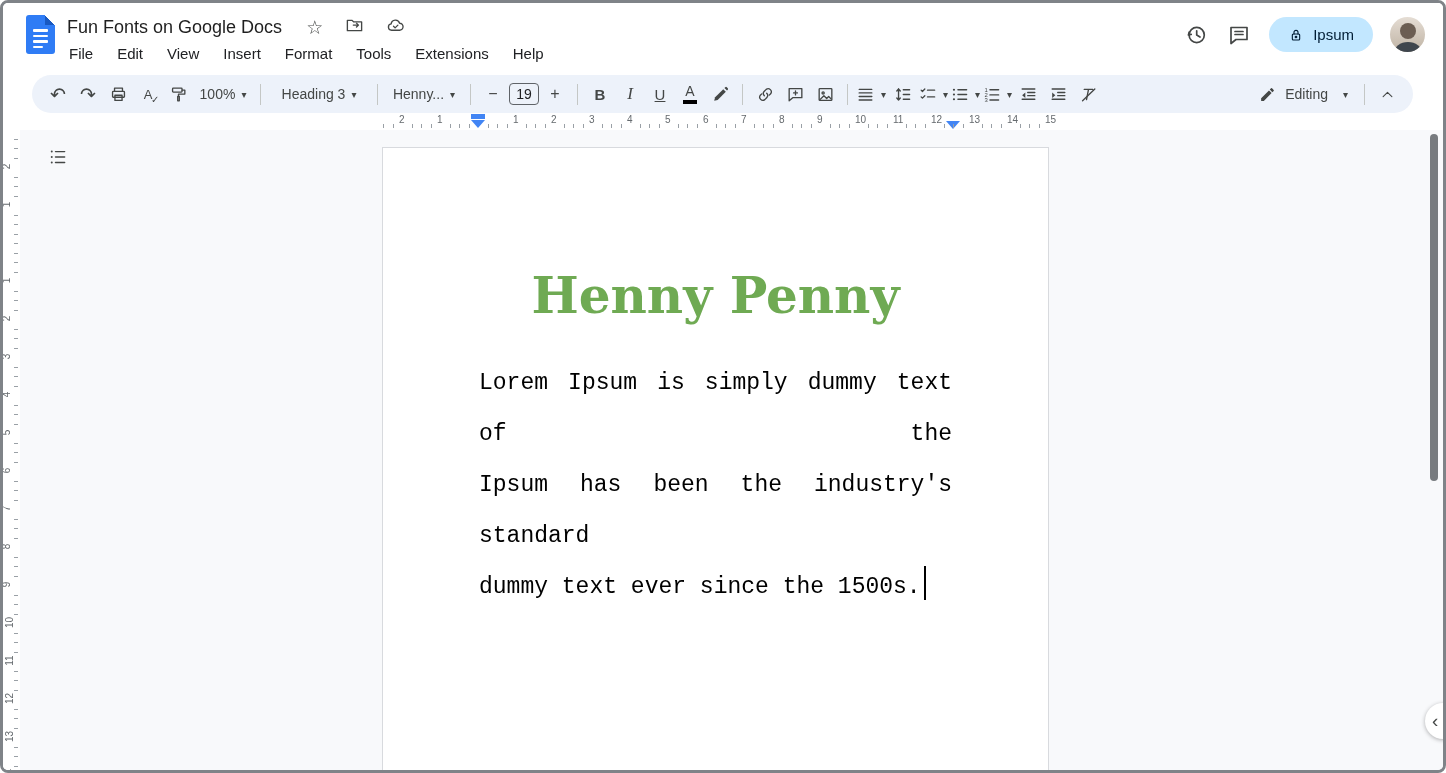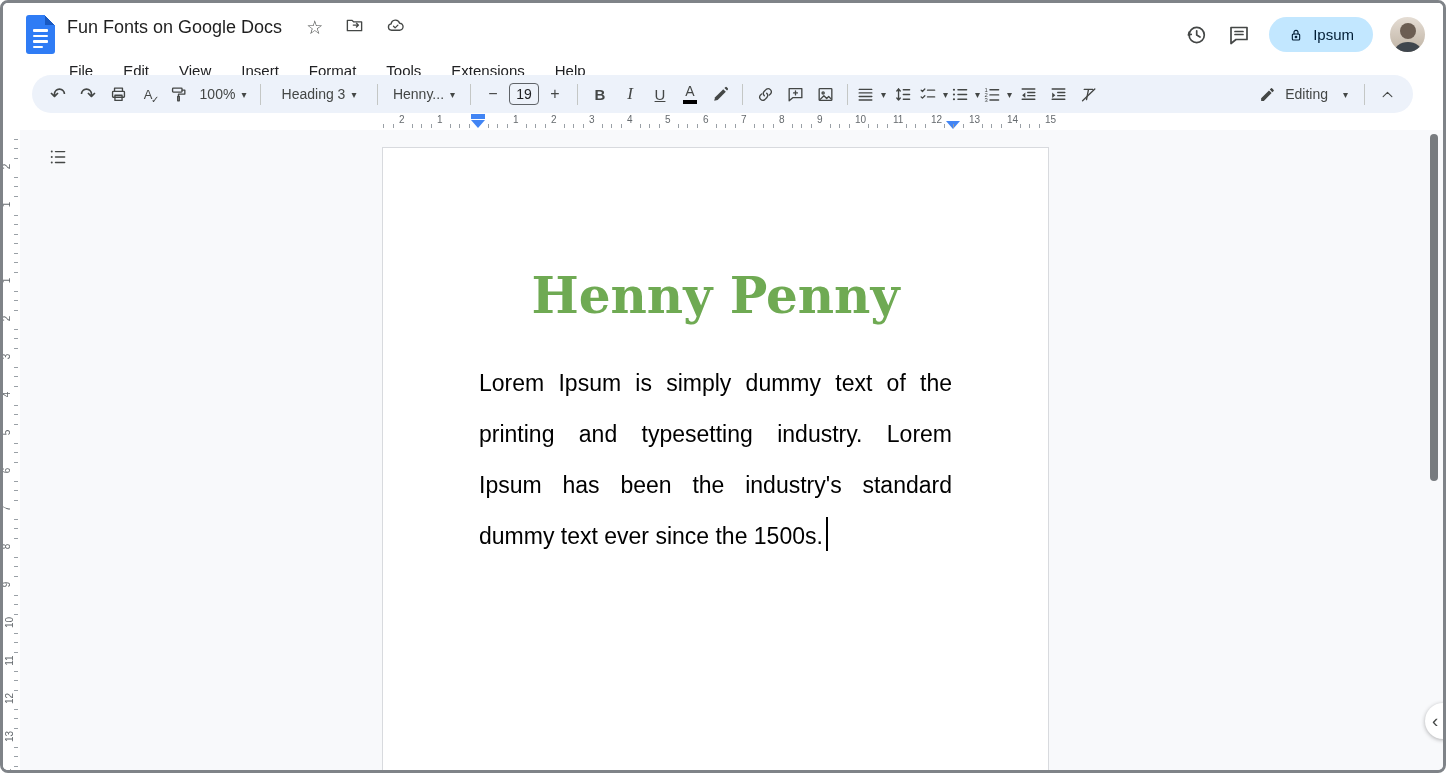--- a/index.html
+++ b/index.html
@@ -12,21 +12,21 @@
   .docs-logo { position: absolute; left: 23px; top: 12px; width: 29px; height: 39px; }
   .logo-body { position: absolute; inset: 0; background: #2f7cf5; border-radius: 3px; }
   .logo-fold { position: absolute; right: 0; top: 0; width: 10px; height: 10px;
                background: linear-gradient(225deg, #ffffff 0 50%, #1959c1 50% 100%); }
   .logo-line { position: absolute; left: 7px; width: 15px; height: 2.6px; background: #fff; border-radius: 1px; }
   .title-block { position: absolute; left: 64px; top: 12px; }
   .title-row { display: flex; align-items: center; gap: 24px; height: 24px; }
   .doc-title { font-size: 18px; color: #1f1f1f; }
   .title-icons { display: flex; align-items: center; gap: 22px; color: #444746; }
   .star-glyph { font-size: 19px; line-height: 1; cursor: default; }
-  .menubar { display: flex; gap: 26px; margin-top: 22px; font-size: 15px; color: #202124; }
+  .menubar { display: flex; gap: 20px; margin-top: 5px; font-size: 15px; color: #202124; }
   .menu-item { padding: 1px 2px; border-radius: 4px; cursor: default; }
   .header-right { position: absolute; right: 18px; top: 14px; display: flex; align-items: center; gap: 17px; }
   .hdr-icon { width: 26px; height: 26px; display: flex; align-items: center; justify-content: center; color: #444746; }
   .share-btn { height: 35px; display: flex; align-items: center; gap: 9px; padding: 0 19px;
                border-radius: 18px; background: #c2e7ff; color: #001d35; font-size: 15px; font-weight: 500; border: none; }
   .avatar { width: 35px; height: 35px; border-radius: 50%; overflow: hidden;
             background: linear-gradient(180deg, #e5ddd4 0%, #bfb3a4 100%); position: relative; }
 
   
   .toolbar { position: absolute; left: 29px; right: 30px; top: 72px; height: 38px;
@@ -66,21 +66,21 @@
   .m-right { left: 943px; top: 8px; }
 
   
   .content { position: absolute; left: 0; top: 127px; right: 0; bottom: 0; background: #f8f9fb; overflow: hidden; }
   .outline-btn { position: absolute; left: 44px; top: 16px; width: 22px; height: 22px;
                  display: flex; align-items: center; justify-content: center; color: #444746; }
   .page { position: absolute; left: 379px; top: 17px; width: 667px; height: 660px;
           background: #fff; border: 1px solid #d8dade; border-bottom: none; }
   .doc-heading { margin: 108px 96px 0; text-align: center; font-family: "DejaVu Serif", serif;
                  font-weight: 700; font-size: 50px; line-height: 80px; }
-  .doc-body { margin: 22px 96px 0; font-family: Liberation Sans, sans-serif; font-size: 23px;
+  .doc-body { margin: 22px 96px 0; font-family: Liberation Mono, monospace; font-size: 23px;
               line-height: 51px; color: #000; }
   .line { text-align: justify; text-align-last: justify; }
   .line.last { text-align: left; text-align-last: auto; }
   .caret { display: inline-block; width: 2px; height: 34px; background: #000;
            vertical-align: -7px; margin-left: 3px; }
   .scroll-thumb { position: absolute; right: 5px; top: 4px; width: 8px; height: 347px;
                   background: #777b7f; border-radius: 4px; }
   .side-btn { position: absolute; right: -18px; top: 573px; width: 36px; height: 36px; border-radius: 50%;
               background: #fff; box-shadow: 0 1px 4px rgba(0,0,0,.3); display: flex; align-items: center; padding-left: 7px;
               color: #444746; font-size: 19px; border: none; }
@@ -484,21 +484,20 @@
           <path d="M9 12h11"></path>
           <circle cx="4.5" cy="18.5" r="1.2" fill="#444746" stroke="none"></circle>
           <path d="M9 18.5h11"></path>
         </svg>
     </span>
 
     <div class="page">
       <div class="doc-heading" style="color: rgb(111, 170, 83);">Henny Penny</div>
       <div class="doc-body">
         <div class="line">Lorem Ipsum is simply dummy text of the</div>
-        <div class="line">printing and typesetting industry. Lorem</div>
         <div class="line">Ipsum has been the industry's standard</div>
         <div class="line last">
           <span>dummy text ever since the 1500s.</span><span class="caret"></span>
         </div>
       </div>
     </div>
 
     <div class="scroll-thumb"></div>
     <button class="side-btn">
       <span>‹</span>

